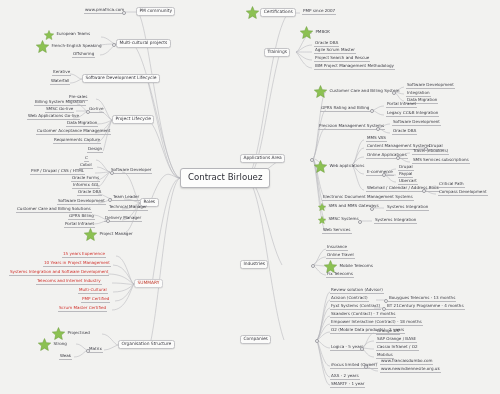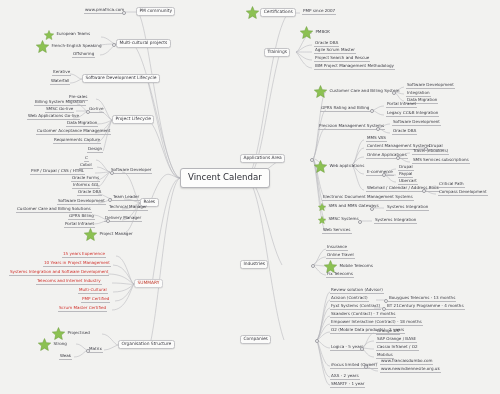--- a/index.html
+++ b/index.html
@@ -192,21 +192,21 @@
       <path d="M374 308 C 378 308, 380 308, 384 308"></path>
       <path d="M362 348 C 366 348, 368 333, 374 333"></path>
       <path d="M362 348 C 366 344, 368 341, 374 341"></path>
       <path d="M362 348 C 366 348, 368 349, 374 349"></path>
       <path d="M362 348 C 366 352, 368 357, 374 357"></path>
       <path d="M366 366 C 370 366, 372 363, 378 363"></path>
       <path d="M366 366 C 370 367, 372 371, 378 371"></path>
     </g>
   </svg>
 
-  <div class="node root" style="left:180px;top:168px;">Vincent Calendar</div>
+  <div class="node root" style="left:180px;top:168px;">Contract Birlouez</div>
 
   <div class="node boxed sm" style="left:136px;top:7px;">PM community</div>
   <div class="node leaf" style="left:84px;top:8px;">www.pmafrica.com</div>
 
   <div class="node boxed sm" style="left:116px;top:39px;">Multi-cultural projects</div>
   <div class="node starnode" style="left:44px;top:30px;">
     <svg class="star mid" viewBox="0 0 24 24">
         <polygon points="12,1 15.3,8.6 23.5,9.4 17.3,14.9 19.1,23 12,18.8 4.9,23 6.7,14.9 0.5,9.4 8.7,8.6" fill="#8cc152" stroke="#6f9f3f" stroke-width="1"></polygon>
       </svg>
     <span class="leaf" style="border:none;">European Teams</span>

